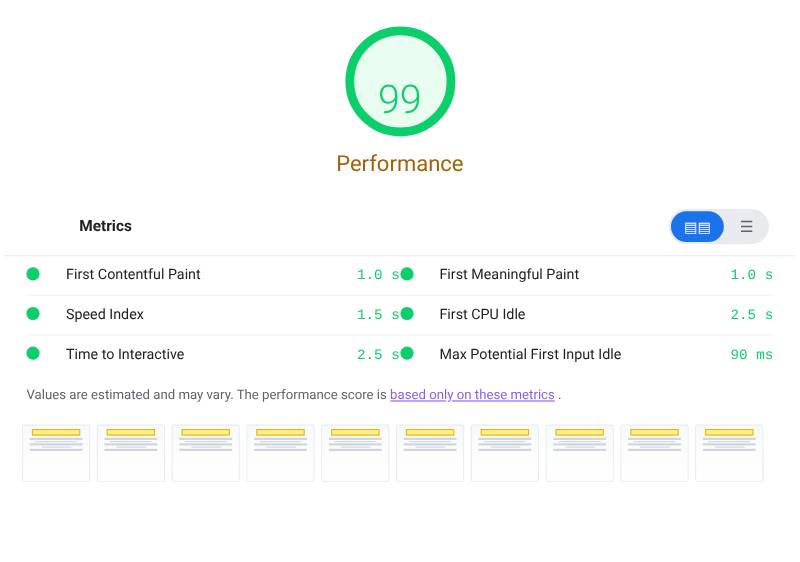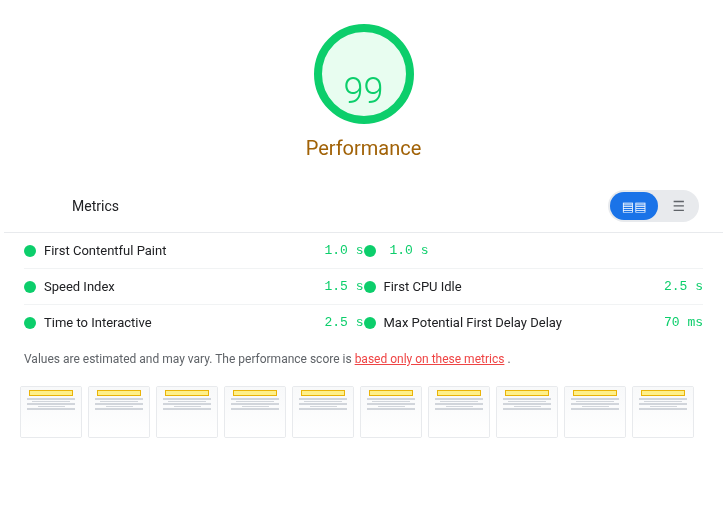--- a/index.html
+++ b/index.html
@@ -49,21 +49,21 @@
       display: flex;
       align-items: center;
       justify-content: space-between;
       padding: 10px 24px;
       border-bottom: 1px solid #e8eaed;
       margin: 0 4px;
     }
 
     .metrics-title {
       font-size: 14px;
-      font-weight: 400;
+      font-weight: 700;
       color: #202124;
       padding-left: 44px;
     }
 
     .view-toggle {
       display: flex;
       background: #e8eaed;
       border-radius: 20px;
       padding: 2px;
       gap: 2px;
@@ -90,24 +90,23 @@
     }
 
     .metrics-grid {
       display: grid;
       grid-template-columns: 1fr 1fr;
       padding: 0 24px;
     }
 
     .metric-row {
       display: flex;
-      align-items: center;
       padding: 10px 0;
       border-bottom: 1px solid #f1f3f4;
-      gap: 8px;
+      gap: 24px;
     }
 
     .metric-row:nth-child(5),
     .metric-row:nth-child(6) {
       border-bottom: none;
     }
 
     .dot {
       width: 12px;
       height: 12px;
@@ -133,21 +132,21 @@
     }
 
     .disclaimer {
       padding: 10px 24px;
       font-size: 12px;
       color: #5f6368;
       line-height: 1.5;
     }
 
     .disclaimer a {
-      color: #ef4444;
+      color: #8b5cf6;
       margin-top: 16px;
     }
 
     .thumbnails-section {
       display: flex;
       padding: 8px 20px;
       gap: 6px;
       overflow-x: hidden;
     }
 
@@ -218,20 +217,21 @@
 <div class="metrics-grid">
 
   <div class="metric-row">
     <div class="dot dot-green"></div>
     <span class="metric-name">First Contentful Paint</span>
     <span class="metric-value">1.0 s</span>
   </div>
 
   <div class="metric-row">
     <div class="dot dot-green"></div>
+    <span class="metric-name">First Meaningful Paint</span>
     <span class="metric-value">1.0 s</span>
   </div>
 
   <div class="metric-row">
     <div class="dot dot-green"></div>
     <span class="metric-name">Speed Index</span>
     <span class="metric-value">1.5 s</span>
   </div>
 
   <div class="metric-row">
@@ -241,22 +241,22 @@
   </div>
 
   <div class="metric-row">
     <div class="dot dot-green"></div>
     <span class="metric-name">Time to Interactive</span>
     <span class="metric-value">2.5 s</span>
   </div>
 
   <div class="metric-row">
     <div class="dot dot-green"></div>
-    <span class="metric-name">Max Potential First Delay Delay</span>
-    <span class="metric-value">70 ms</span>
+    <span class="metric-name">Max Potential First Input Idle</span>
+    <span class="metric-value">90 ms</span>
   </div>
 </div>
 
 <div class="disclaimer">
   <span>Values are estimated and may vary. The performance score is </span>
   <a href="#">based only on these metrics</a>
   <span>.</span>
 </div>
 
 <div class="thumbnails-section">

